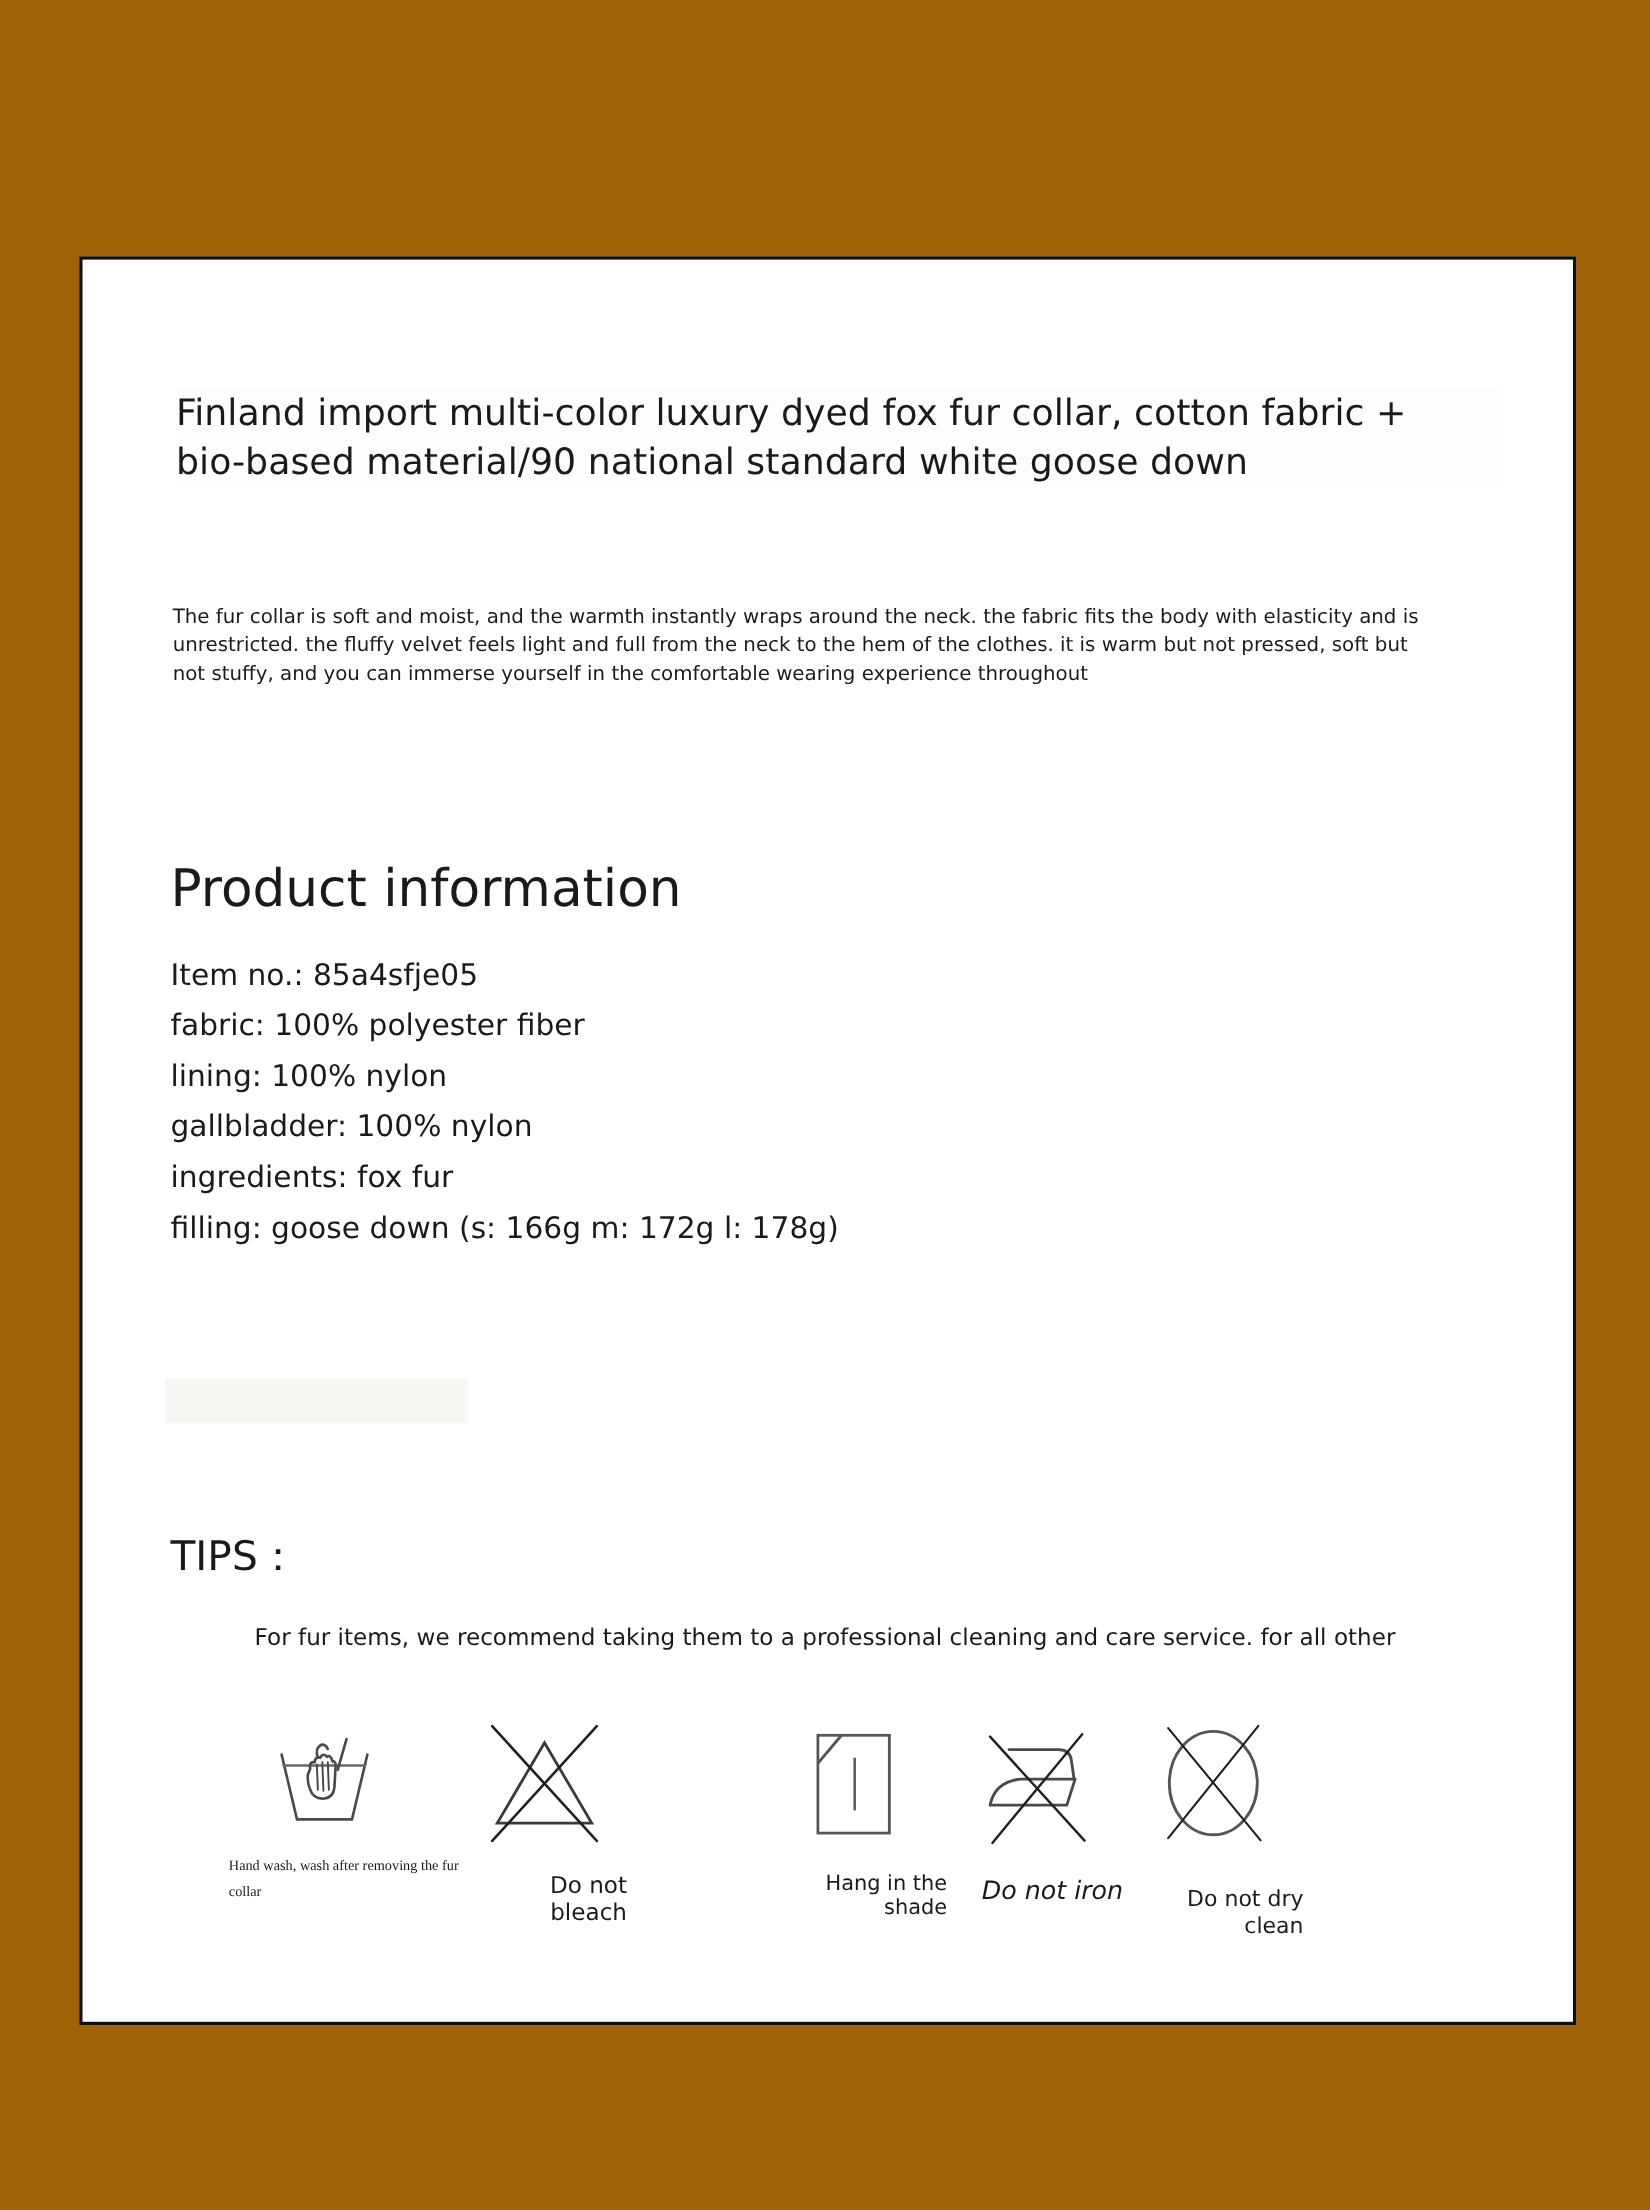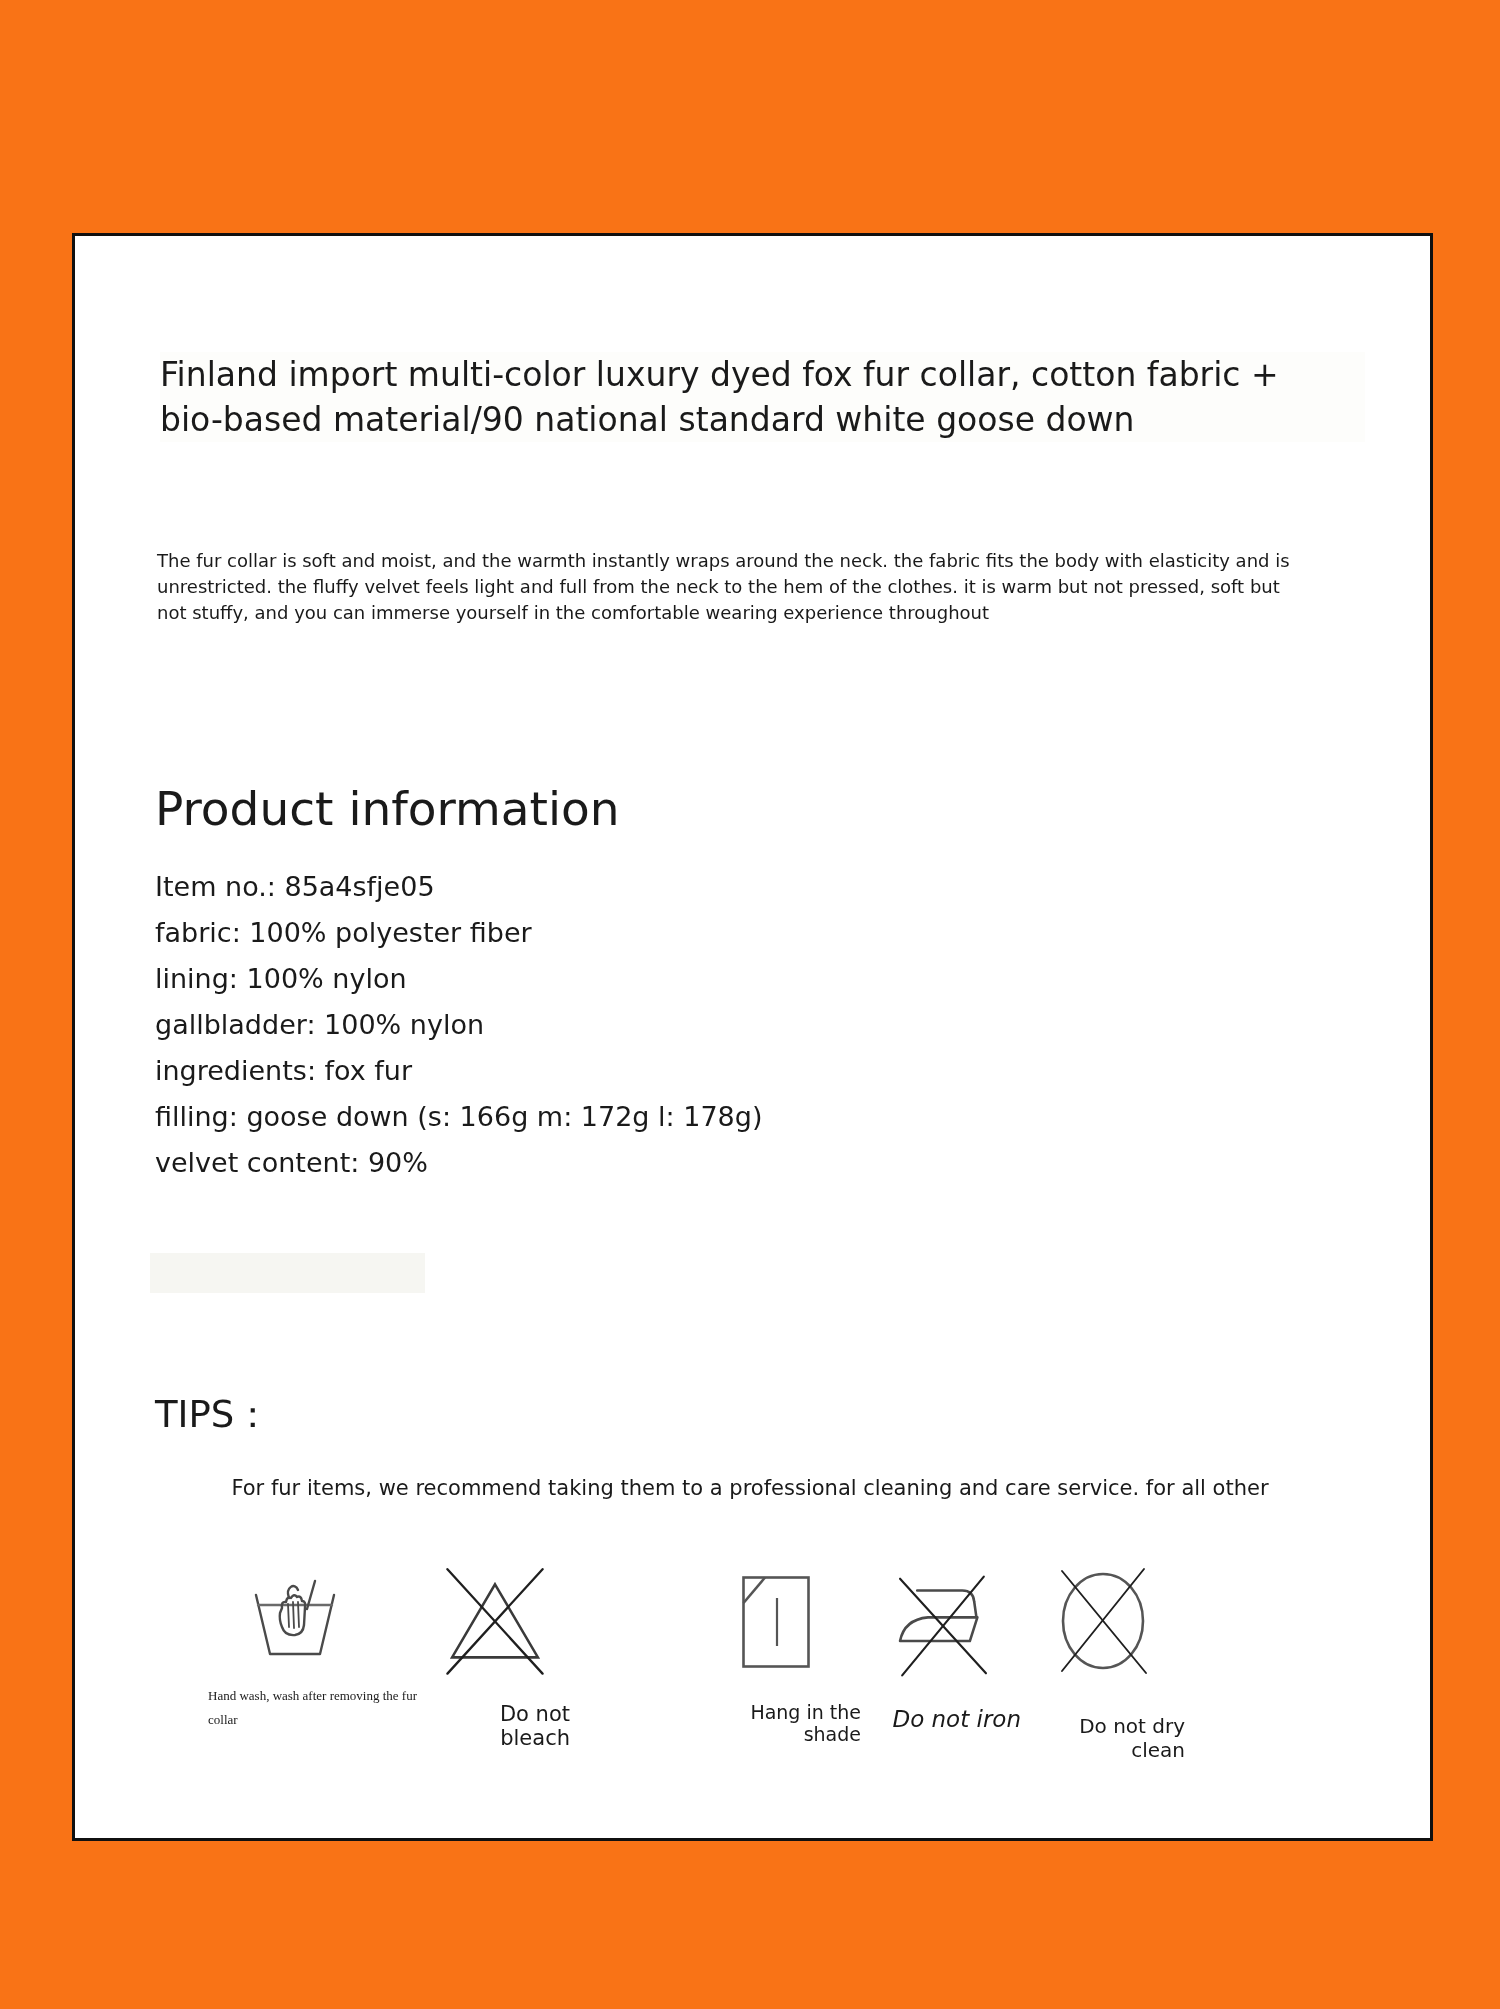--- a/index.html
+++ b/index.html
@@ -1,20 +1,20 @@
 <!DOCTYPE html>
 <html><head>
 <meta charset="utf-8">
 <style>
   html, body { margin: 0; padding: 0; background: #ffffff; }
   .canvas {
     position: relative;
     width: 1500px;
     height: 2009px;
-    background: #f97316;
+    background: #a16207;
     font-family: "DejaVu Sans", "Liberation Sans", sans-serif;
     color: #1a1a1a;
     overflow: hidden;
   }
   .frame {
     position: absolute;
     left: 72px; top: 233px;
     width: 1355px; height: 1602px;
     border: 3px solid #101010;
     background: #ffffff;
@@ -82,21 +82,20 @@
 
   <div class="abs section-heading">Product information</div>
 
   <div class="abs specs">
     <div>Item no.: 85a4sfje05</div>
     <div>fabric: 100% polyester fiber</div>
     <div>lining: 100% nylon</div>
     <div>gallbladder: 100% nylon</div>
     <div>ingredients: fox fur</div>
     <div>filling: goose down (s: 166g m: 172g l: 178g)</div>
-    <div>velvet content: 90%</div>
   </div>
 
   <div class="abs artifact-box"></div>
 
   <div class="abs tips-heading">TIPS：</div>
 
   <div class="abs tips-text">
     <div>For fur items, we recommend taking them to a professional cleaning and care service. for all other</div>
   </div>
 

